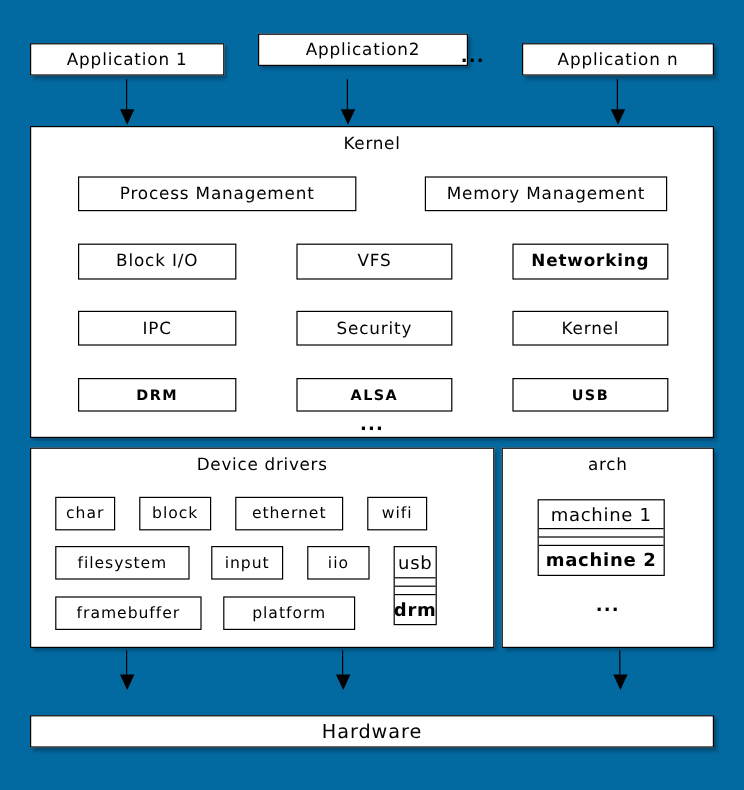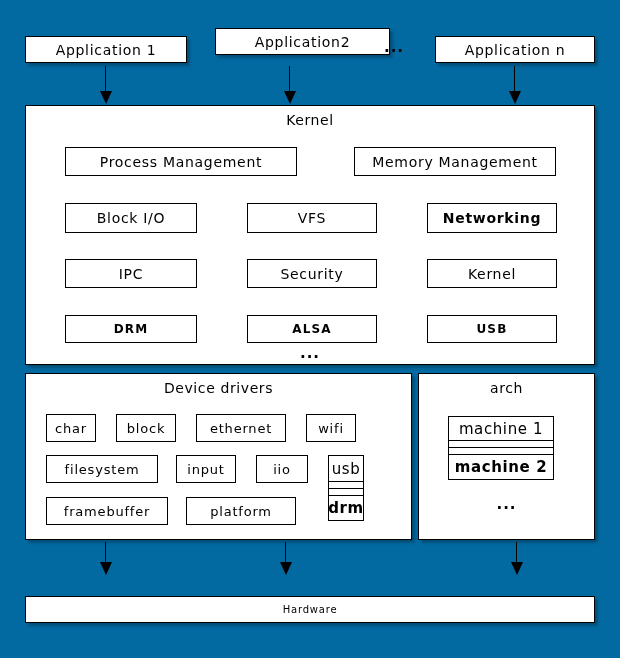--- a/index.html
+++ b/index.html
@@ -38,21 +38,21 @@
   .stack {
     position:absolute; background:#ffffff; border:1px solid #000;
     box-sizing:border-box; display:flex; flex-direction:column;
   }
   .stack .cell {
     display:flex; align-items:center; justify-content:center;
     font-size:15px; letter-spacing:0.6px; box-sizing:border-box;
   }
   .stack .cell + .cell { border-top:1px solid #000;font-weight:bold; }
   .stack .cell.thin { height:7px; }
-  .hw-label { font-size:10px; letter-spacing:0.8px; }
+  .hw-label { font-size:16px; letter-spacing:0.8px; }
 </style>
 </head>
 <body>
 
 <div class="canvas">
 
   <div class="box shadowed" style="left:25px; top:36px; width:162px; height:27px;">
     <span>Application 1</span>
   </div>
   <div class="box shadowed" style="left:215px; top:28px; width:175px; height:27px;text-align:center;">

